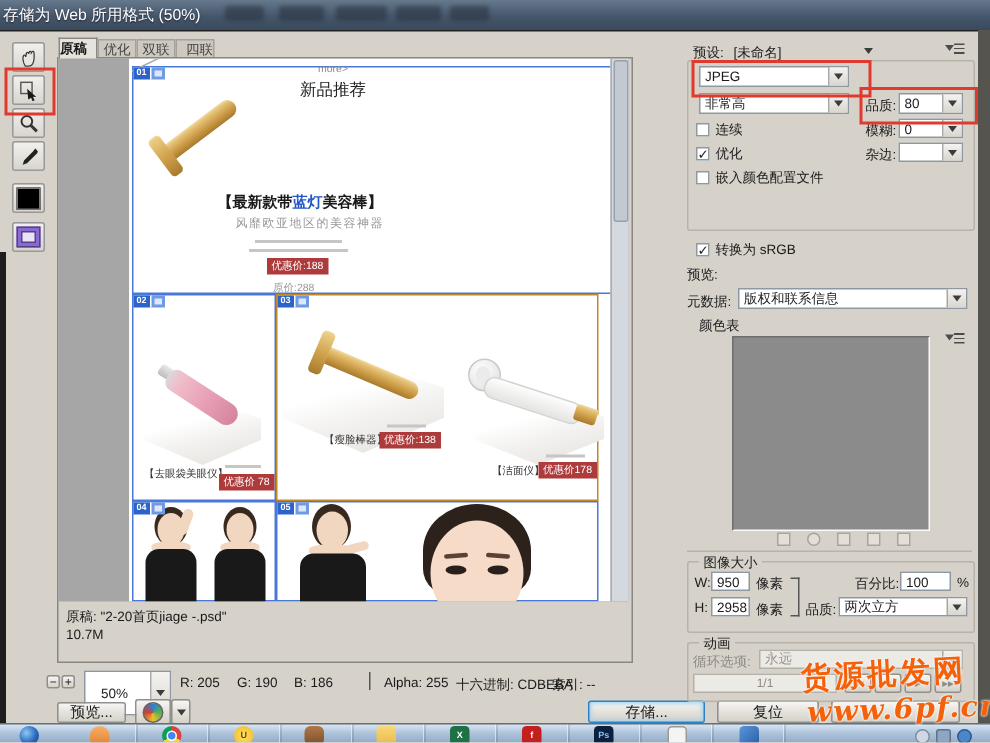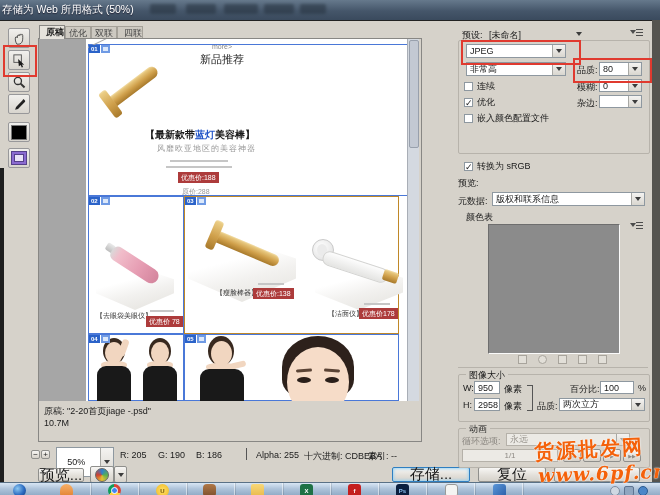--- a/index.html
+++ b/index.html
@@ -8,21 +8,21 @@
   .abs{position:absolute}
   .lbl{font-size:9px;white-space:nowrap}
   .lbl-dis{font-size:9px;white-space:nowrap;color:#8e8a84}
   
   .titlebar{left:0;top:0;width:660px;height:20px;background:linear-gradient(#66798c,#45566a 55%,#3a4a5d);
             border-bottom:1px solid #222;display:flex;align-items:center}
   .titlebar .t{color:#fff;font-size:10.5px;padding-left:2px;text-shadow:0 1px 1px #223}
   .ghost{position:absolute;top:4px;height:10px;background:#26323f;opacity:.55;filter:blur(1.5px);border-radius:2px}
   
   .btn{background:linear-gradient(#f7f6f4,#e3e0da 55%,#d6d2ca);border:1px solid #8f8f8c;border-radius:2px;
-       font-size:15px;display:flex;align-items:center;justify-content:center;box-sizing:border-box}
+       font-size:10px;display:flex;align-items:center;justify-content:center;box-sizing:border-box}
   .btn-default{border:1px solid #2f7fc1;box-shadow:inset 0 0 3px 1px #9fd4f2}
   .tool{width:22px;height:20px;background:linear-gradient(#f1f0ed,#d8d5ce);border:1px solid #98989a;
         border-radius:2px;display:flex;align-items:center;justify-content:center;box-sizing:border-box}
   .dd{background:#fff;border:1px solid #8e98a0;display:flex;align-items:center;font-size:9px;
       padding-left:3px;box-sizing:border-box;white-space:nowrap}
   .dd-dis{background:#eceae5;border:1px solid #b5b1a9;color:#9a968f}
   .arr{margin-left:auto;align-self:stretch;width:12px;background:linear-gradient(#f4f3f1,#d9d6cf);
        border-left:1px solid #a8a8a4;display:flex;align-items:center;justify-content:center;flex:none}
   .tri{width:0;height:0;border-left:3px solid transparent;border-right:3px solid transparent;border-top:4px solid #3c3c3c}
   .tri-dis{border-top-color:#a3a09a}
@@ -115,21 +115,21 @@
   </div>
   <div class="abs tool" style="left:8px;top:122px">
     <div style="width:14px;height:13px;background:#000;border:1px solid #777"></div>
   </div>
   <div class="abs tool" style="left:8px;top:148px">
     <div style="width:14px;height:12px;background:#8a6ad0;border:1px solid #55408a;position:relative">
       <div style="position:absolute;left:2px;top:2px;right:2px;bottom:2px;background:#e9e2f8;border:1px solid #55408a;box-sizing:border-box"></div>
     </div>
   </div>
 
-  <div class="abs" style="left:39px;top:25px;width:24px;height:13px;background:#e6e3dc;border:1px solid #888784;border-bottom:none;font-size:9px;font-weight:bold;text-align:right;line-height:13px;z-index:3"><span>原稿</span></div>
+  <div class="abs" style="left:39px;top:25px;width:24px;height:13px;background:#e6e3dc;border:1px solid #888784;border-bottom:none;font-size:9px;font-weight:bold;text-align:left;line-height:13px;z-index:3"><span>原稿</span></div>
   <div class="abs" style="left:65px;top:26px;width:24px;height:12px;background:#cdc9c1;border:1px solid #a5a199;font-size:9px;text-align:center;line-height:12px;color:#444"><span>优化</span></div>
   <div class="abs" style="left:91px;top:26px;width:24px;height:12px;background:#cdc9c1;border:1px solid #a5a199;font-size:9px;text-align:center;line-height:12px;color:#444"><span>双联</span></div>
   <div class="abs" style="left:117px;top:26px;width:24px;height:12px;background:#cdc9c1;border:1px solid #a5a199;font-size:9px;text-align:right;line-height:12px;color:#444"><span>四联</span></div>
 
   <div class="abs" style="left:38px;top:38px;width:384px;height:404px;border:1px solid #888784;background:#d6d2ca;box-sizing:border-box"></div>
 
   <div class="abs viewport">
 
     <div class="abs" style="left:47px;top:0;width:321px;height:362px;background:#fff"></div>
 
@@ -384,21 +384,21 @@
     <span>两次立方</span>
     <span class="arr">
         <i class="tri"></i>
       </span>
   </div>
 
   <div class="abs group" style="left:458px;top:428px;width:190px;height:38px">
     <span class="gtitle">动画</span>
   </div>
   <span class="abs lbl-dis" style="left:462px;top:435px">循环选项:</span>
-  <div class="abs dd dd-dis" style="left:506px;top:433px;width:124px;height:13px">
+  <div class="abs dd dd-dis" style="left:506px;top:433px;width:136px;height:13px">
     <span>永远</span>
     <span class="arr">
         <i class="tri tri-dis"></i>
       </span>
   </div>
   <div class="abs" style="left:462px;top:449px;width:96px;height:13px;background:#eceae5;border:1px solid #b5b1a9;box-sizing:border-box;text-align:center;font-size:8px;color:#8e8a84;line-height:11px">1/1</div>
   <div class="abs" style="left:563px;top:449px;display:flex;gap:2px">
     <span class="btn" style="width:18px;height:13px;font-size:5px;color:#8e8a84">◀◀</span>
     <span class="btn" style="width:18px;height:13px;font-size:5px;color:#8e8a84">◀</span>
     <span class="btn" style="width:18px;height:13px;font-size:5px;color:#8e8a84">▶</span>

